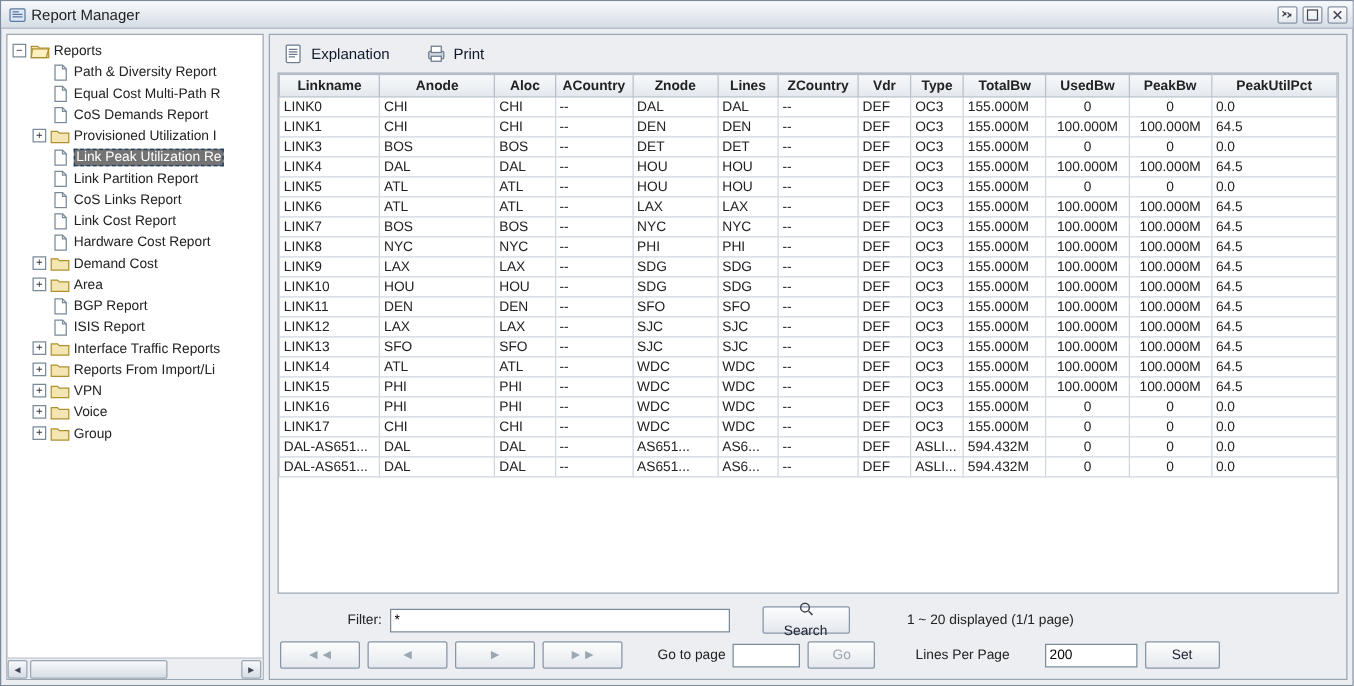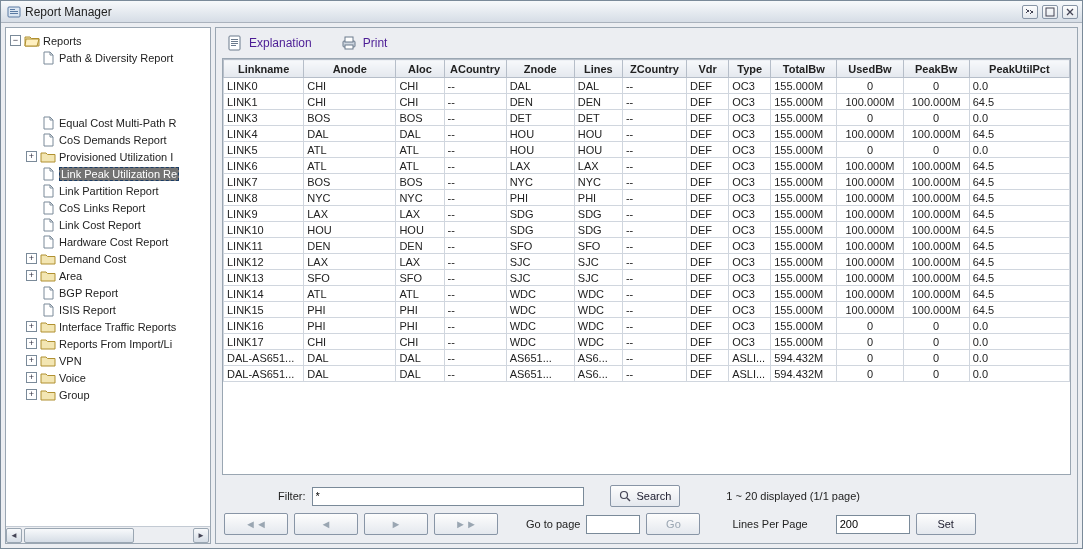--- a/index.html
+++ b/index.html
@@ -121,21 +121,21 @@
   min-width: 0;
 }
 .toolbar {
   height: 30px;
   display: flex; align-items: center;
   gap: 28px;
   padding: 0 10px;
 }
 .toolbar .tbtn {
   display: flex; align-items: center; gap: 5px;
-  color: #4c1d95; cursor: pointer;
+  color: #0f172a; cursor: pointer;
   font-size: 12px;
 }
 .toolbar .tbtn .tico {
   width: 18px; height: 16px;
   display: inline-flex; align-items: center; justify-content: center;
 }
 
 .table-wrap {
   flex: 1;
   margin: 0 6px 6px 6px;
@@ -193,20 +193,21 @@
   min-width: 70px;
   border: 1px solid #8895a6;
   background: linear-gradient(#fdfdfd,#e4e8ee);
   border-radius: 2px;
   display: inline-flex; align-items: center; justify-content: center;
   gap: 6px;
   font-size: 11px;
   color: #223;
   cursor: pointer;
   padding: 0 8px;
+  flex-direction: column;
 }
 .btn.disabled { color: #9aa6b2; cursor: default; }
 .nav-btn { min-width: 64px; }
 
 svg { display: block; }
 </style>
 </head>
 <body>
 
 <div class="window">
@@ -258,21 +259,21 @@
           <div class="node" style="padding-left: 16px;">
             <span class="toggle blank"></span>
             <span class="page-ico">
               <svg width="14" height="14">
                 <path d="M3 1 H9 L12 4 V13 H3 Z" fill="#fff" stroke="#7a8a99"></path>
                 <path d="M9 1 V4 H12" fill="none" stroke="#7a8a99"></path>
               </svg>
             </span>
             <span class="lbl">Path &amp; Diversity Report</span>
           </div>
-          <div class="node" style="padding-left: 16px; margin-top: 48px;">
+          <div class="node" style="padding-left: 16px;">
             <span class="toggle blank"></span>
             <span class="page-ico">
               <svg width="14" height="14">
                 <path d="M3 1 H9 L12 4 V13 H3 Z" fill="#fff" stroke="#7a8a99"></path>
                 <path d="M9 1 V4 H12" fill="none" stroke="#7a8a99"></path>
               </svg>
             </span>
             <span class="lbl">Equal Cost Multi-Path R</span>
           </div>
           <div class="node" style="padding-left: 16px;">

